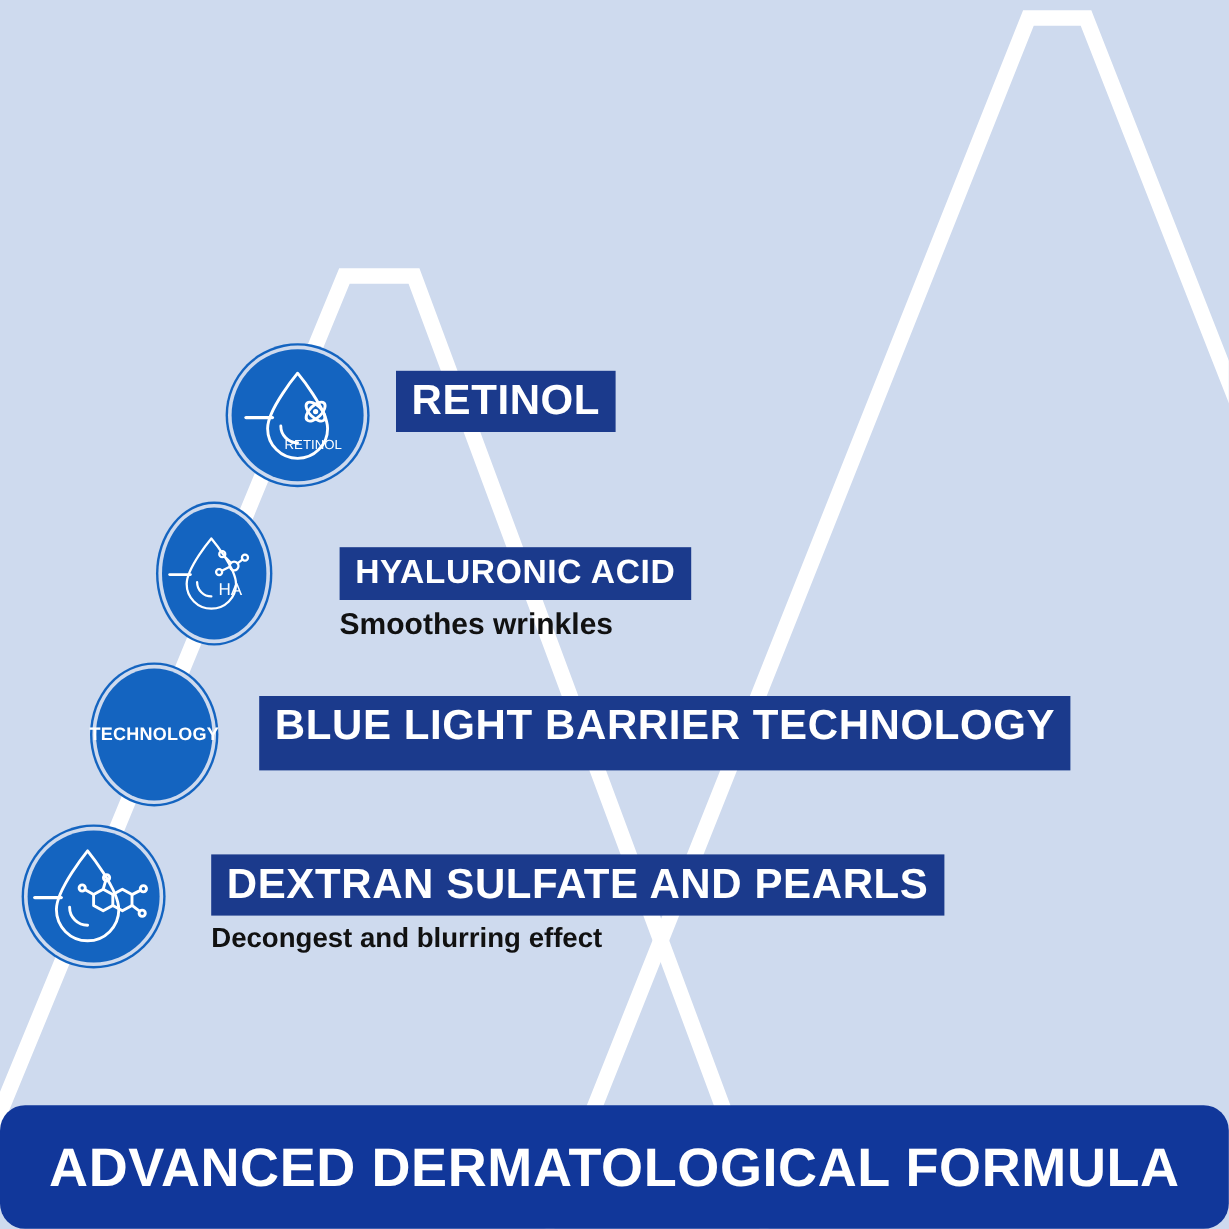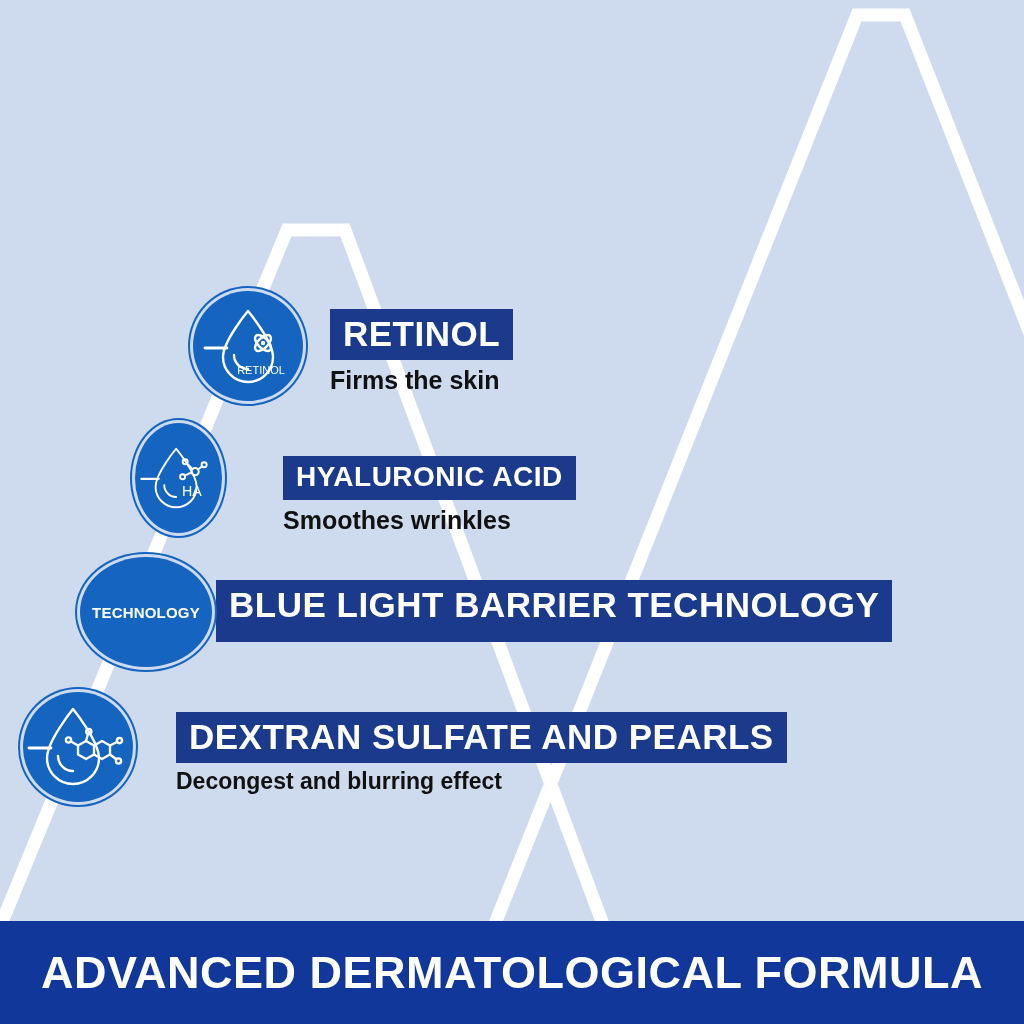--- a/index.html
+++ b/index.html
@@ -68,20 +68,21 @@
 
   #row-dsp .title-bar{font-size:35px;padding:7px 13px 9px 13px;}
   #row-dsp .desc{font-size:23px;}
 
   
   #bottom-banner{
     position:absolute;left:0;top:921px;width:1024px;height:103px;
     background:#11379a;
     display:flex;align-items:center;justify-content:center;
     z-index:6;
+    border-radius:21px;
   }
   #bottom-banner .banner-text{
     color:#ffffff;
     font-weight:bold;
     font-size:45px;
     letter-spacing:.5px;
     white-space:nowrap;
   }
 </style>
 </head>
@@ -115,21 +116,20 @@
             <ellipse cx="0" cy="0" rx="10" ry="5" transform="rotate(-45)"></ellipse>
             <circle cx="0" cy="0" r="2.2" fill="#ffffff" stroke="none"></circle>
           </g>
         </g>
         <text x="68" y="83" fill="#ffffff" font-family="Liberation Sans, sans-serif" font-size="11" font-weight="normal" text-anchor="middle">RETINOL</text>
       </svg>
     </div>
 
     <div class="text-block" style="left:330px;top:309px;">
       <div class="title-bar">RETINOL</div>
-      <div class="desc">Firms the skin</div>
     </div>
   </div>
 
   <div class="ingredient-row" id="row-ha">
 
     <div class="badge" style="left:135px;top:423px;width:87px;height:110px;">
       <svg width="110" height="110" viewBox="0 0 110 110" aria-hidden="true">
         <g fill="none" stroke="#ffffff" stroke-width="2.4" stroke-linecap="round" stroke-linejoin="round">
           <path d="M52 18 C 52 18 26 49 26 66 A 26 26 0 0 0 78 66 C 78 49 52 18 52 18 Z"></path>
           <path d="M37 64 A 15 15 0 0 0 52 79"></path>
@@ -150,21 +150,21 @@
     </div>
 
     <div class="text-block" style="left:283px;top:456px;">
       <div class="title-bar">HYALURONIC ACID</div>
       <div class="desc">Smoothes wrinkles</div>
     </div>
   </div>
 
   <div class="ingredient-row" id="row-blt">
 
-    <div class="badge" style="left:80px;top:557px;width:132px;height:110px;justify-content:center;">
+    <div class="badge" style="left:80px;top:557px;width:97px;height:110px;justify-content:center;">
       <span class="tech-label">TECHNOLOGY</span>
     </div>
 
     <div class="text-block" style="left:216px;top:580px;">
       <div class="title-bar">BLUE LIGHT BARRIER TECHNOLOGY</div>
     </div>
   </div>
 
   <div class="ingredient-row" id="row-dsp">
 

